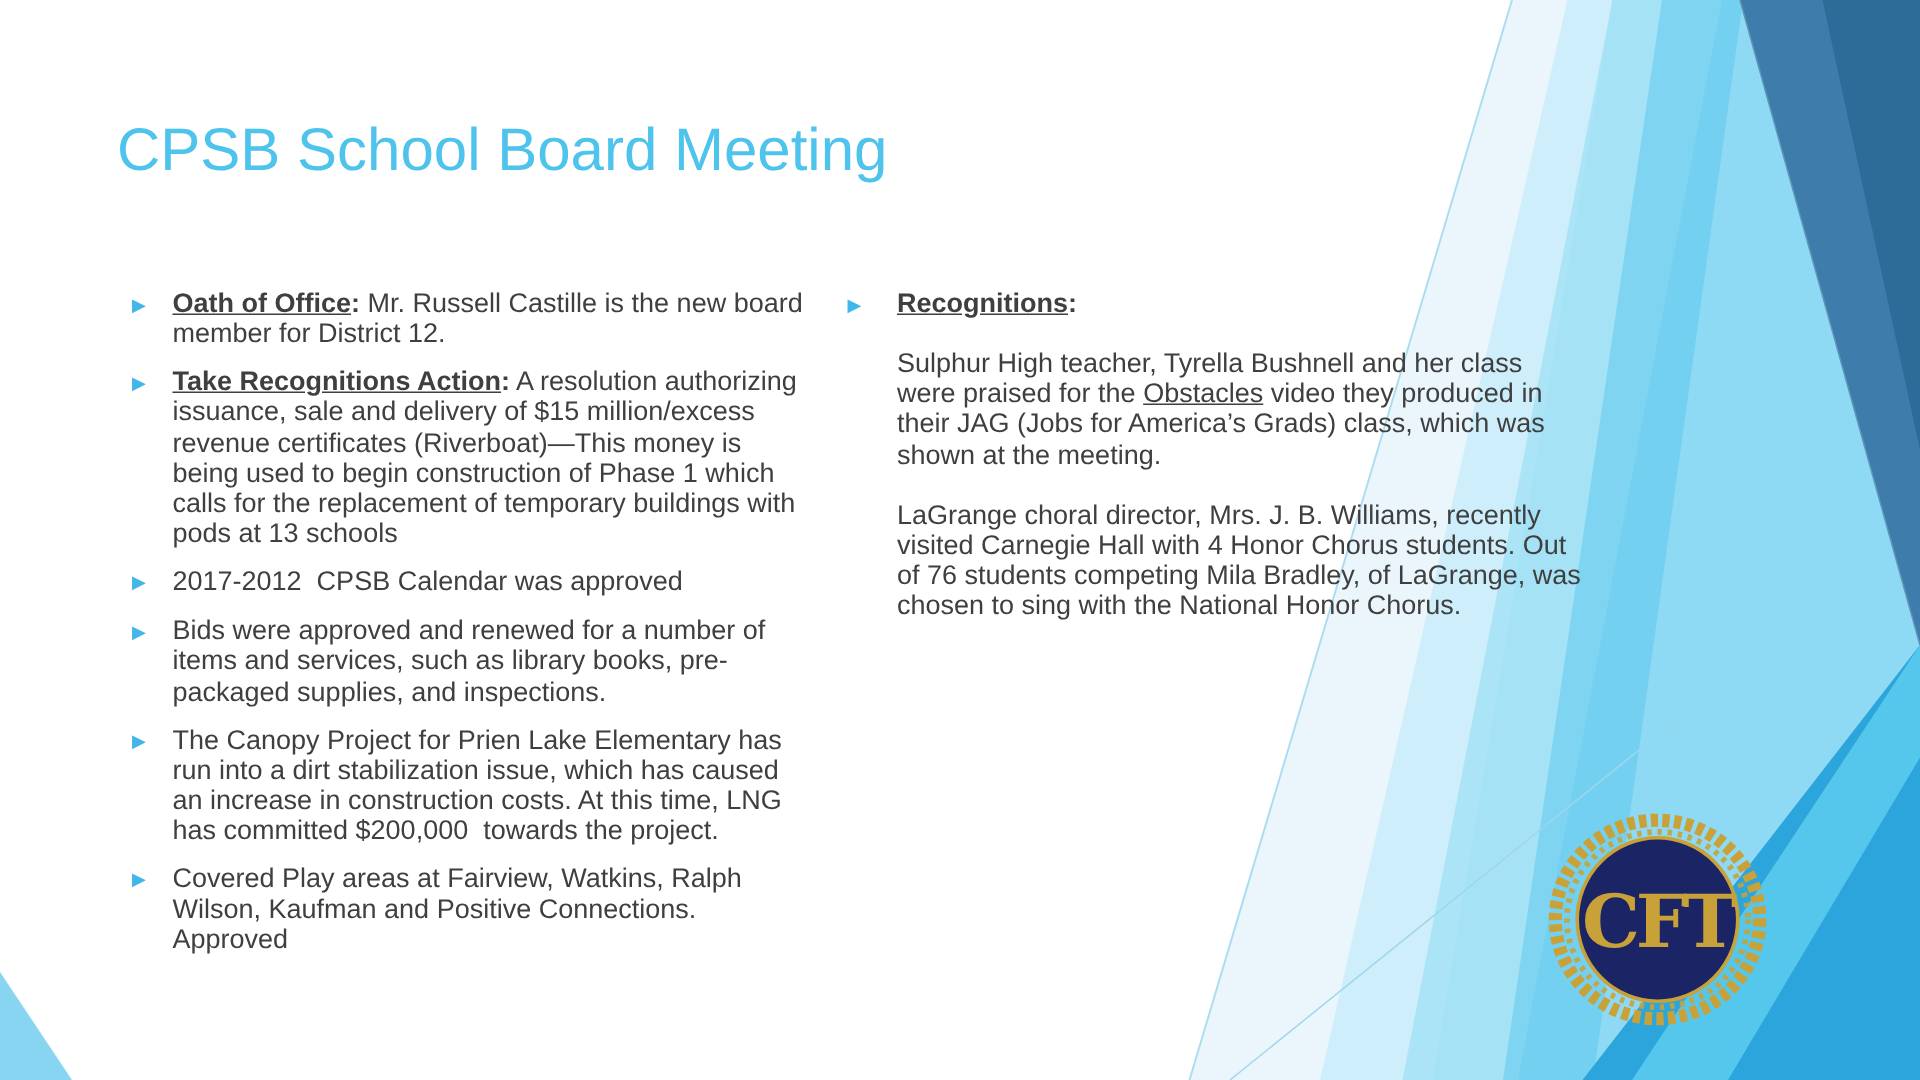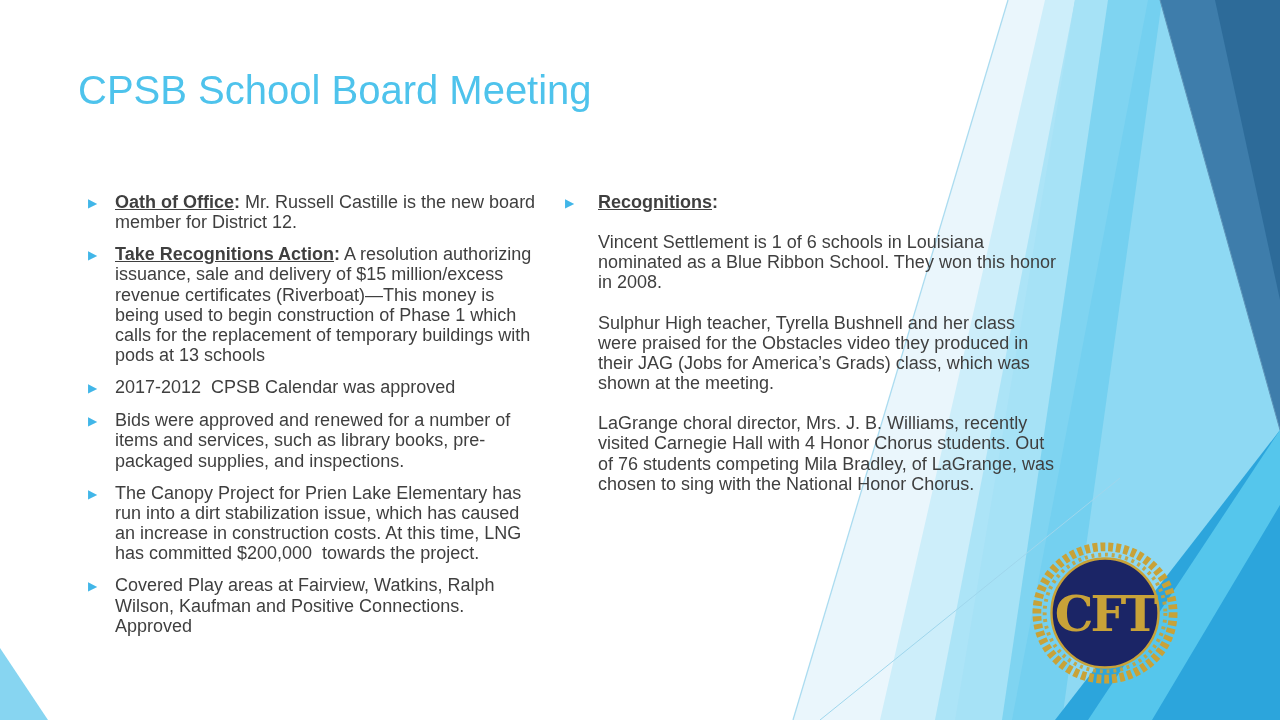--- a/index.html
+++ b/index.html
@@ -2,37 +2,37 @@
 <html><head>
 <meta charset="utf-8">
 <style>
   html,body{margin:0;padding:0;background:#888;}
   .slide{
     position:relative;width:1280px;height:720px;background:#ffffff;
     overflow:hidden;font-family:"Liberation Sans",sans-serif;
   }
   .bg{position:absolute;inset:0;width:1280px;height:720px;}
   .title{
-    position:absolute;left:78px;top:62px;width:760px;
+    position:absolute;left:78px;top:72px;width:760px;
     font-size:40px;line-height:1.44;color:#4ec3ec;letter-spacing:0px;
   }
   .col{position:absolute;top:192px;color:#3f3f3f;font-size:18px;line-height:1.12;}
   .col.left{left:88px;width:452px;}
   .col.right{left:565px;width:492px;}
   .bullet{display:grid;grid-template-columns:27px 1fr;margin-bottom:12px;}
   .col.right .bullet{grid-template-columns:33px 1fr;}
   .arrow{
     color:#41b6e8;font-size:12px;line-height:20px;padding-top:1px;
   }
   .btext{white-space:pre-wrap;}
   .lead{font-weight:bold;text-decoration:underline;margin-top:10px;}
   .sep{font-weight:bold;}
   .para{white-space:pre-wrap;}
   .para.gap{margin-top:20px;}
-  .u{}
+  .u{text-decoration:underline;}
   sup{font-size:11px;line-height:0;}
   .logo{position:absolute;left:1032px;top:540px;width:146px;height:146px;}
 </style>
 </head>
 <body>
 
 <div class="slide">
 
   <svg class="bg" viewBox="0 0 1280 720" preserveAspectRatio="none" aria-hidden="true">
     <rect x="0" y="0" width="1280" height="720" fill="#ffffff"></rect>
@@ -87,21 +87,20 @@
       <div class="btext">Covered Play areas at Fairview, Watkins, Ralph Wilson, Kaufman and Positive Connections. Approved</div>
     </div>
 
   </div>
 
   <div class="col right">
     <div class="bullet">
       <span class="arrow">▶</span>
       <div>
         <div class="para"><span class="lead">Recognitions</span><span class="sep">:</span></div>
-        <div class="para gap"><span>Vincent Settlement is 1 of 6 schools in Louisiana nominated as a Blue Ribbon School. They won this honor in 2008.</span></div>
         <div class="para gap"><span>Sulphur High teacher, Tyrella Bushnell and her class were praised for the </span><span class="u">Obstacles</span><span> video they produced in their JAG (Jobs for America’s Grads) class, which was shown at the meeting.</span></div>
         <div class="para gap"><span>LaGrange choral director, Mrs. J. B. Williams, recently visited Carnegie Hall with 4 Honor Chorus students. Out of 76 students competing Mila Bradley, of LaGrange, was chosen to sing with the National Honor Chorus.</span></div>
       </div>
     </div>
   </div>
 
   <svg class="logo" viewBox="0 0 150 150" aria-hidden="true">
     <ellipse cx="75" cy="75" rx="70" ry="68" fill="none" stroke="#c8a238" stroke-width="9" stroke-dasharray="5 3"></ellipse>
     <ellipse cx="75" cy="75" rx="62" ry="60" fill="none" stroke="#c8a238" stroke-width="4" stroke-dasharray="3 4" opacity="0.9"></ellipse>
     <ellipse cx="75" cy="75" rx="55" ry="56" fill="#1b2566" stroke="#c8a238" stroke-width="2.5"></ellipse>

